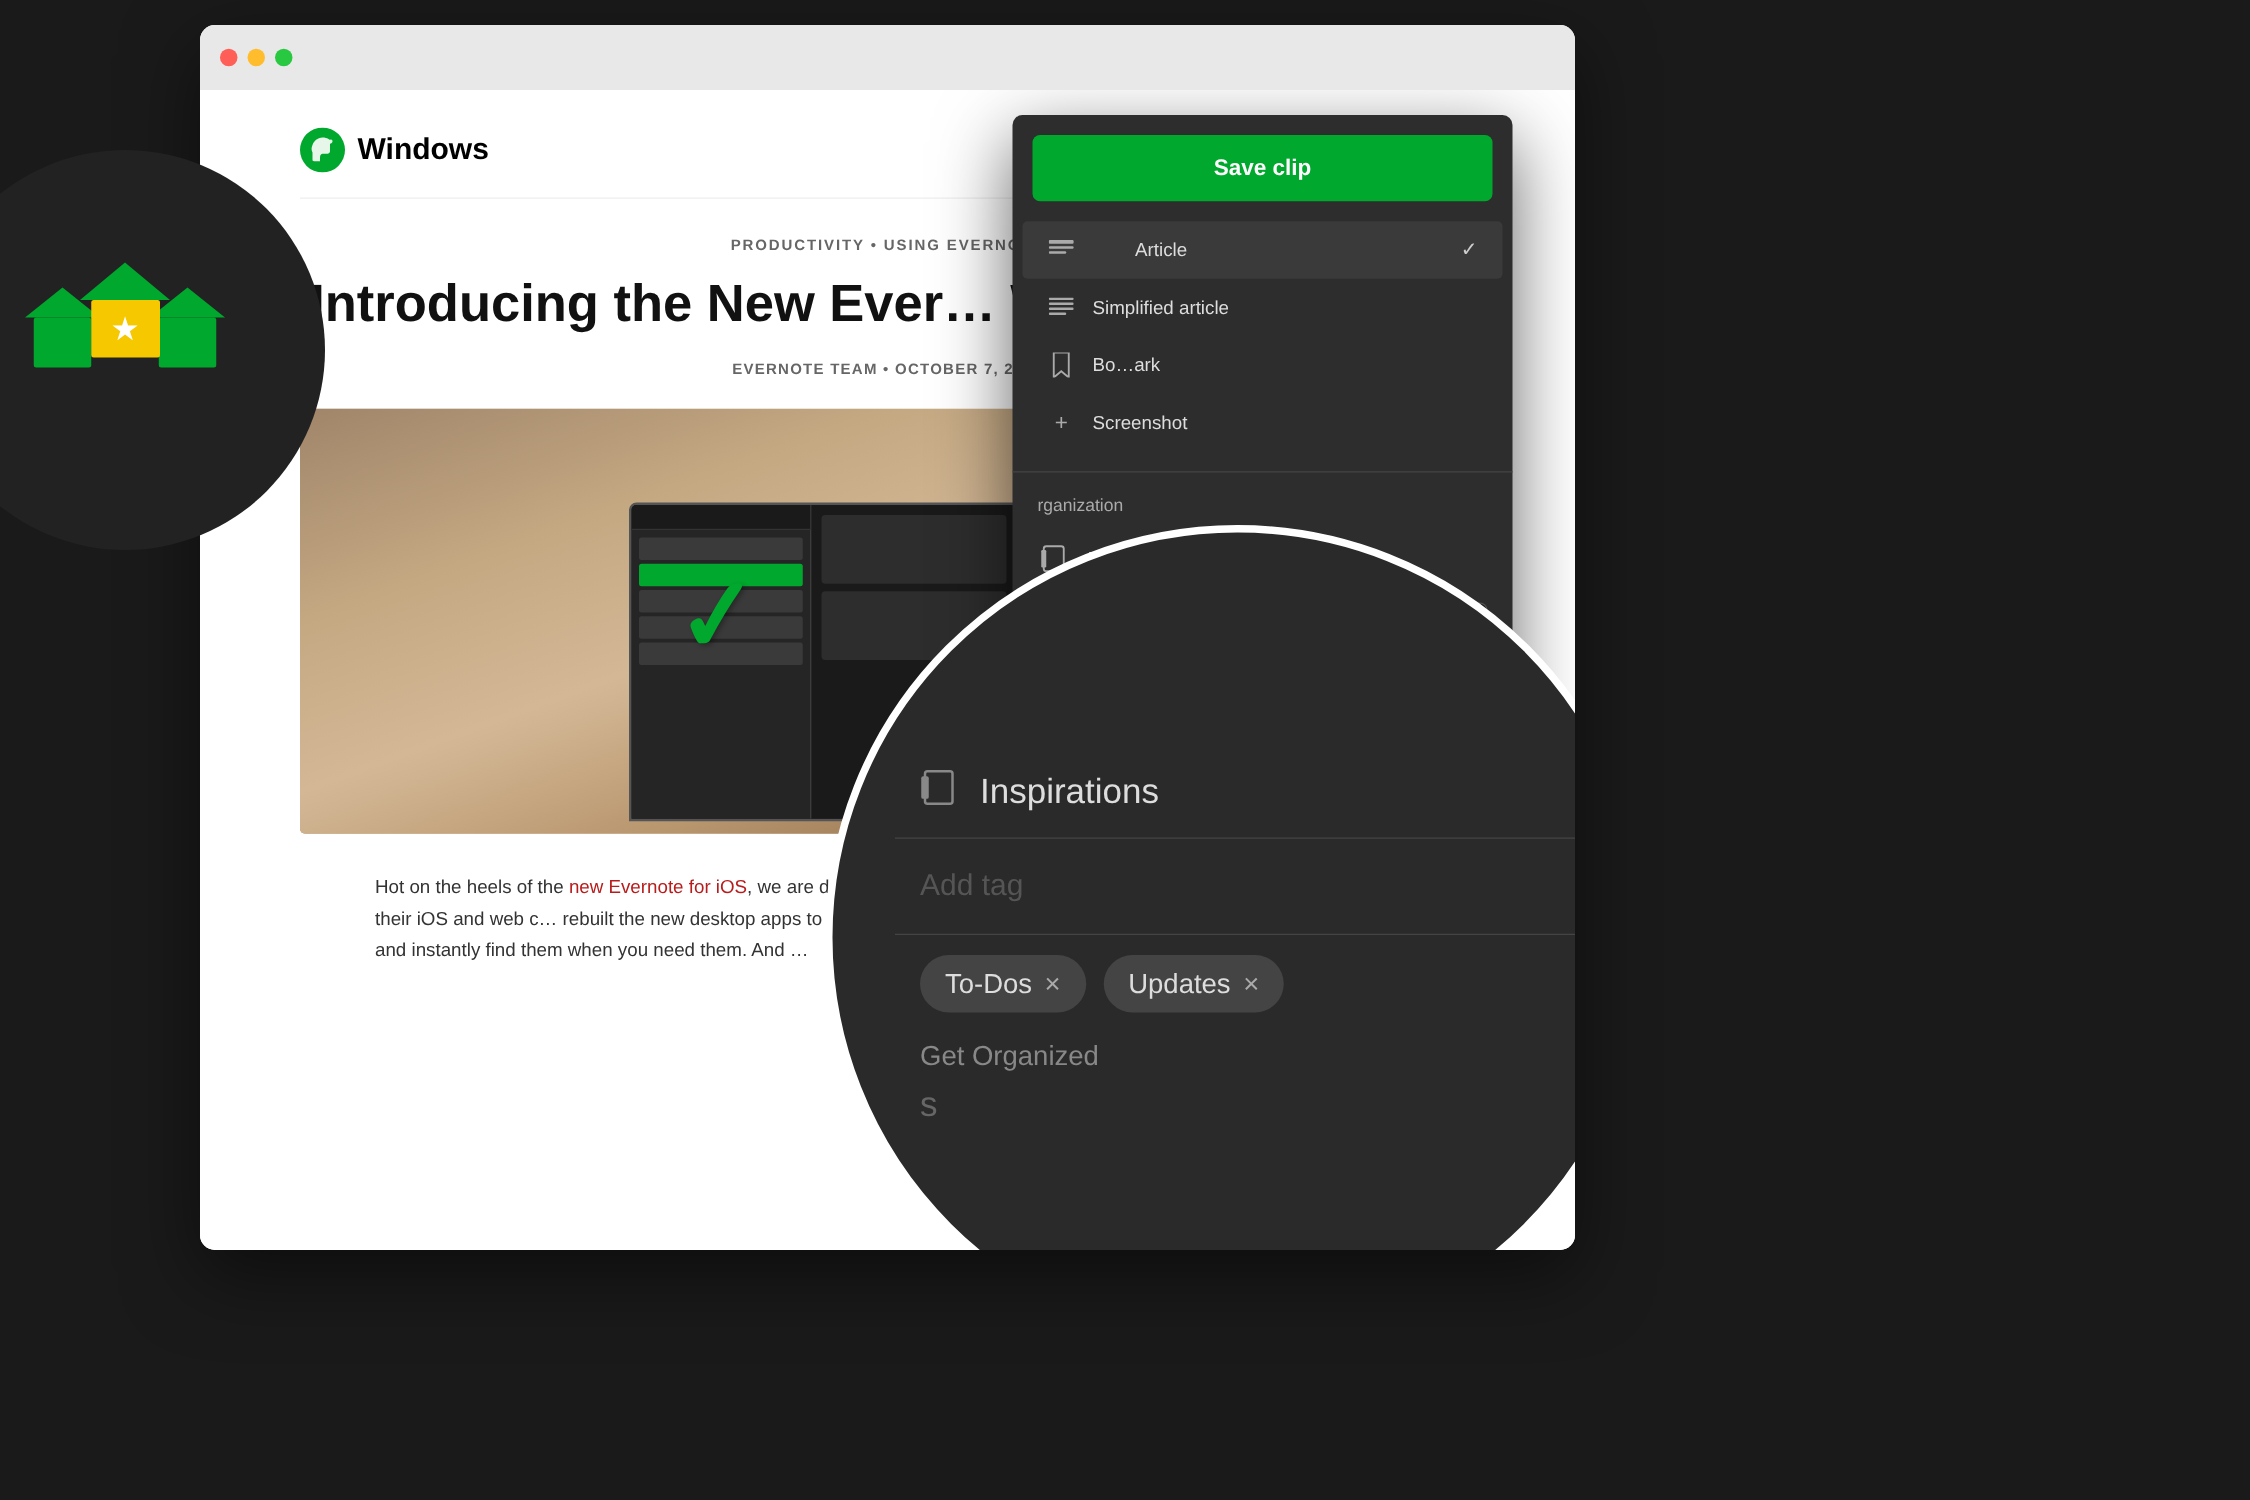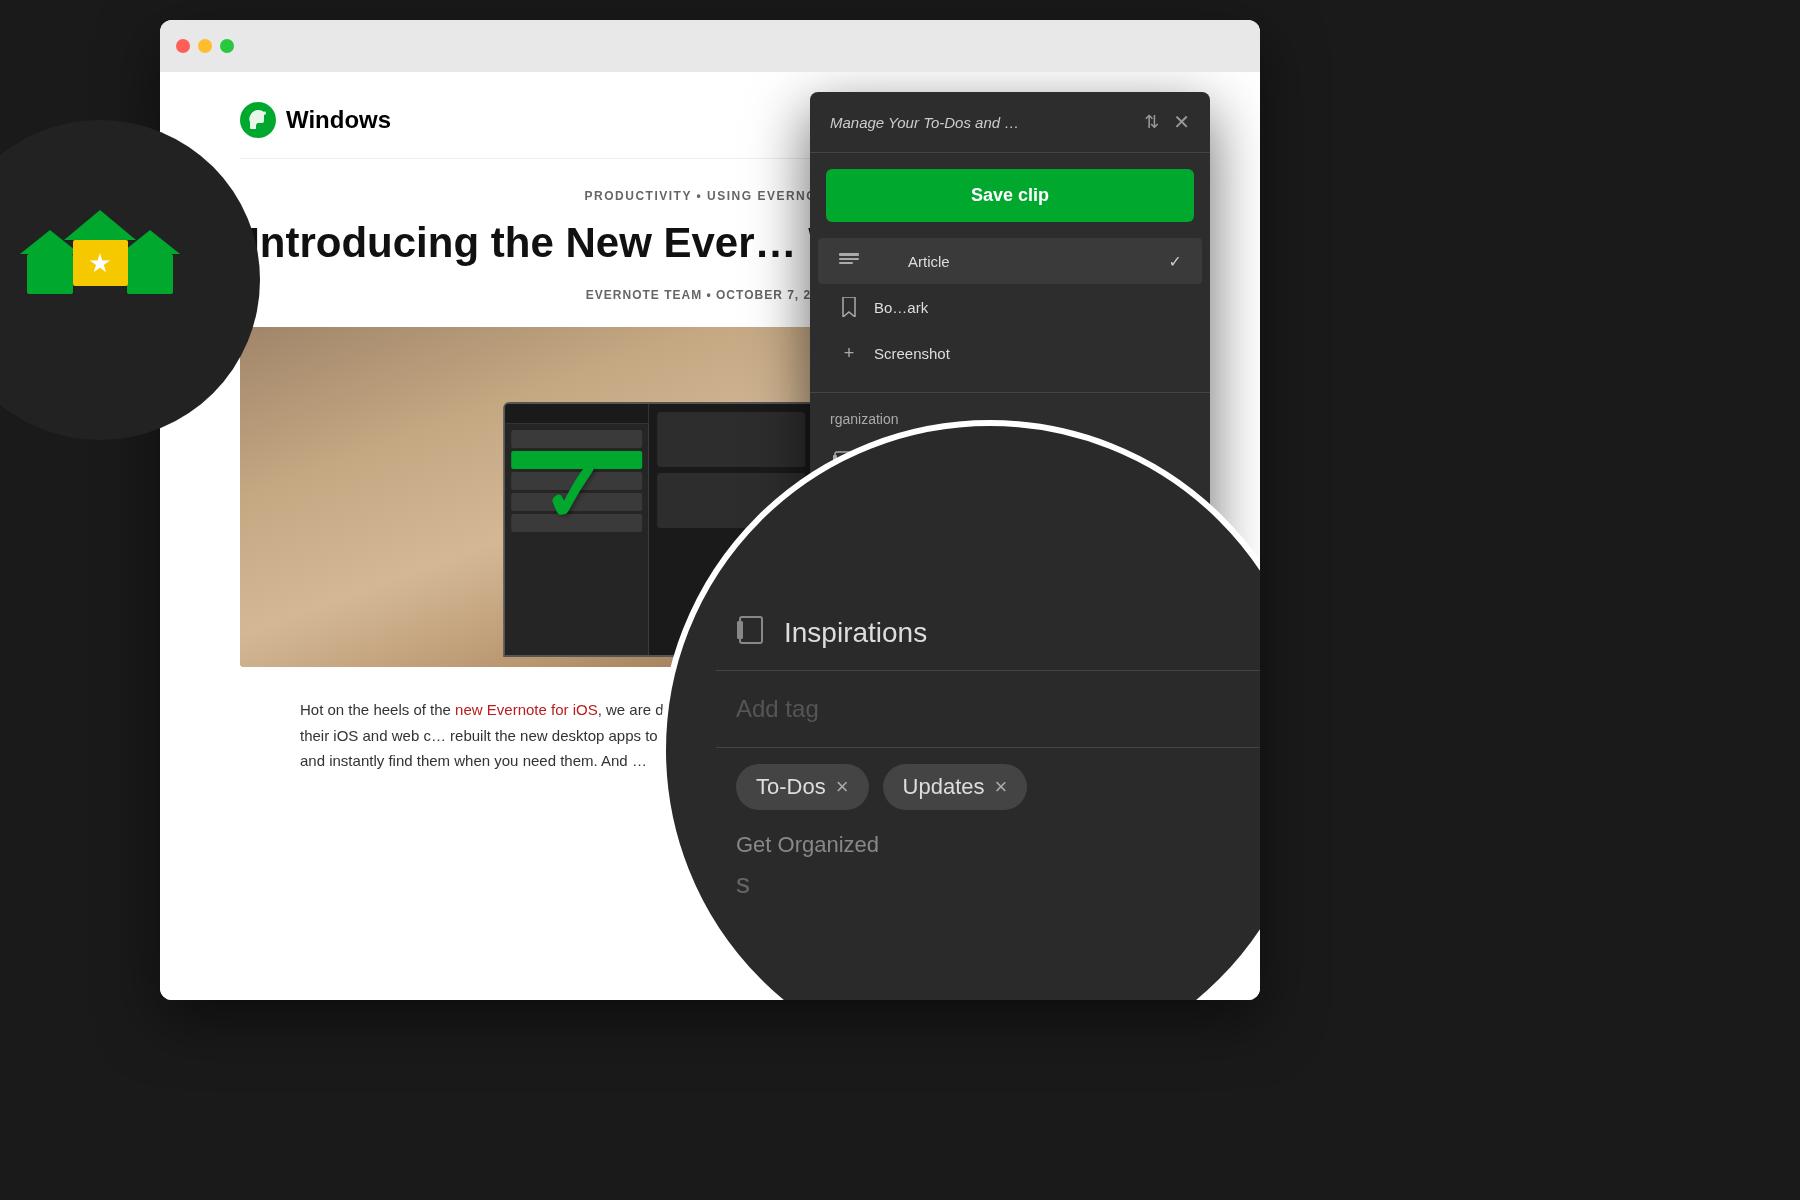--- a/index.html
+++ b/index.html
@@ -573,44 +573,48 @@
         <div style="position:absolute;top:35%;left:32%;font-size:80px;color:#00a82d;font-weight:900;text-shadow:2px 2px 4px rgba(0,0,0,0.3);transform:rotate(-5deg);">✓</div>
       </div>
 
       <div class="article-body">
         Hot on the heels of the <a href="#">new Evernote for iOS</a>, we are delighted to… the <strong>new Evernote for Windows and Mac</strong>. As with their iOS and web c… rebuilt the new desktop apps to make it easier for you to create notes o… them however you like, and instantly find them when you need them. And …
       </div>
     </div>
 
     <div class="extension-popup">
 
-      <div class="popup-header">
-        <span class="popup-title">Manage Your To-Dos and …</span>
-        <div class="popup-header-actions">
-          <span class="sort-icon">⇅</span>
-          <span class="close-icon">✕</span>
-        </div>
-      </div>
 
       <button class="save-clip-btn">Save clip</button>
 
       <div class="clip-format-section">
 
         <div class="format-item selected">
           <span class="format-icon">
             <svg width="20" height="16" viewBox="0 0 20 16">
                 <rect x="0" y="0" width="20" height="3" fill="#aaa" rx="1"></rect>
                 <rect x="0" y="5" width="20" height="2" fill="#aaa" rx="1"></rect>
                 <rect x="0" y="9" width="14" height="2" fill="#aaa" rx="1"></rect>
               </svg>
           </span>
           <span class="format-label">Article</span>
           <span class="check-mark">✓</span>
         </div>
 
+        <div class="format-item">
+          <span class="format-icon">
+            <svg width="20" height="16" viewBox="0 0 20 16">
+                <rect x="0" y="0" width="20" height="2" fill="#aaa" rx="1"></rect>
+                <rect x="0" y="4" width="20" height="2" fill="#aaa" rx="1"></rect>
+                <rect x="0" y="8" width="20" height="2" fill="#aaa" rx="1"></rect>
+                <rect x="0" y="12" width="14" height="2" fill="#aaa" rx="1"></rect>
+              </svg>
+          </span>
+          <span class="format-label">Simplified article</span>
+        </div>
 
 
         <div class="format-item">
           <span class="format-icon">
             <svg width="16" height="20" viewBox="0 0 16 20">
                 <path d="M2 0 L14 0 L14 20 L8 15 L2 20 Z" fill="none" stroke="#aaa" stroke-width="1.5"></path>
               </svg>
           </span>
           <span class="format-label">Bo…ark</span>
         </div>

